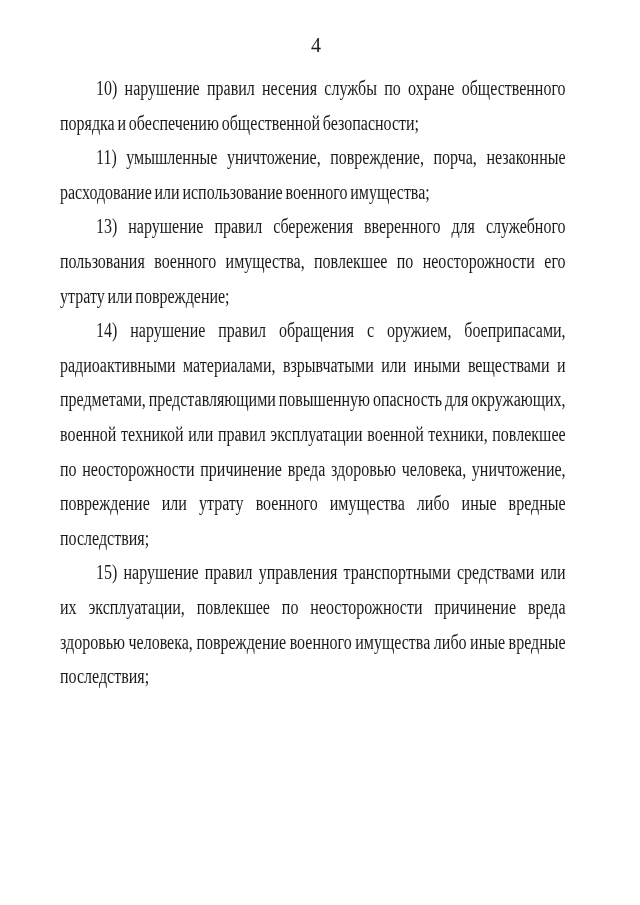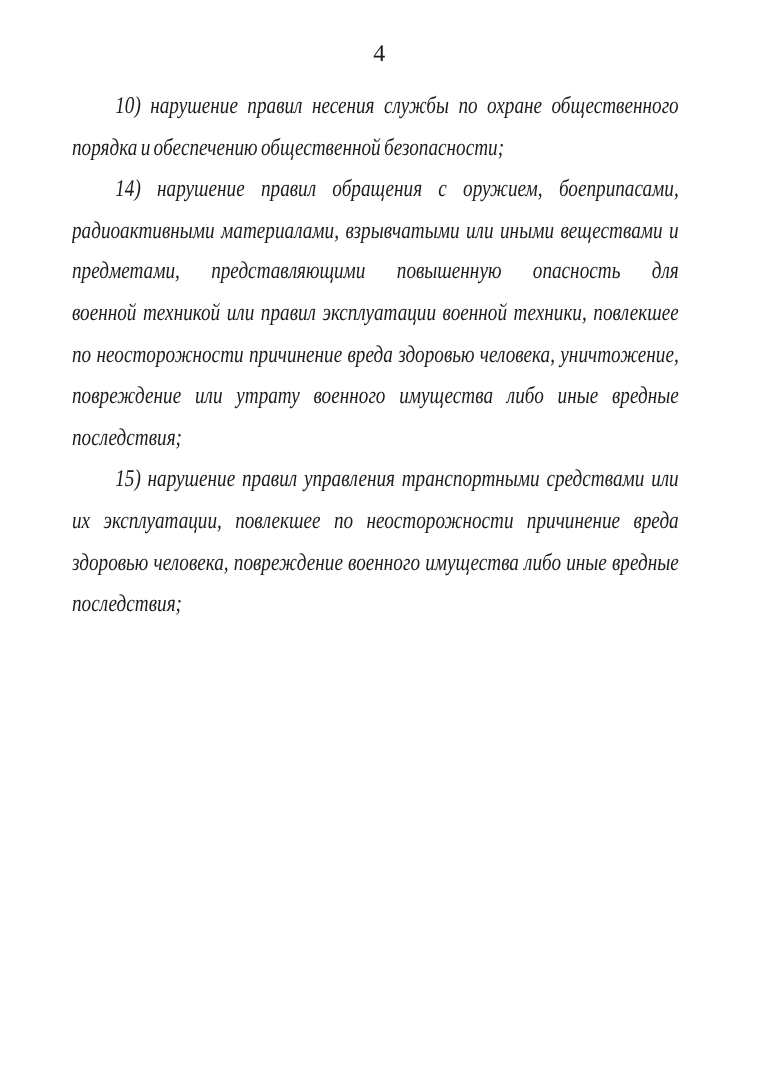--- a/index.html
+++ b/index.html
@@ -28,21 +28,20 @@
   }
   .body-text {
     position: absolute;
     top: 71px;
     left: 60px;
     width: 508px;
   }
   .paragraph {
     margin: 0;
     padding: 0;
-    font-style: italic;
   }
   
   .line {
     box-sizing: border-box;
     width: 632px;
     height: 34.6px;
     line-height: 34.6px;
     font-size: 20px;
     word-spacing: -1.5px;
     text-align: justify;
@@ -63,20 +62,29 @@
 <body>
 
 <div class="page">
   <div class="page-number">4</div>
   <div class="body-text">
       <div class="paragraph">
         <div class="line para-start">10) нарушение правил несения службы по охране общественного</div>
         <div class="line para-end">порядка и обеспечению общественной безопасности;</div>
       </div>
       <div class="paragraph">
+        <div class="line para-start">11) умышленные уничтожение, повреждение, порча, незаконные</div>
+        <div class="line para-end">расходование или использование военного имущества;</div>
+      </div>
+      <div class="paragraph">
+        <div class="line para-start">13) нарушение правил сбережения вверенного для служебного</div>
+        <div class="line">пользования военного имущества, повлекшее по неосторожности его</div>
+        <div class="line para-end">утрату или повреждение;</div>
+      </div>
+      <div class="paragraph">
         <div class="line para-start">14) нарушение правил обращения с оружием, боеприпасами,</div>
         <div class="line">радиоактивными материалами, взрывчатыми или иными веществами и</div>
         <div class="line">предметами, представляющими повышенную опасность для окружающих,</div>
         <div class="line">военной техникой или правил эксплуатации военной техники, повлекшее</div>
         <div class="line">по неосторожности причинение вреда здоровью человека, уничтожение,</div>
         <div class="line">повреждение или утрату военного имущества либо иные вредные</div>
         <div class="line para-end">последствия;</div>
       </div>
       <div class="paragraph">
         <div class="line para-start">15) нарушение правил управления транспортными средствами или</div>

